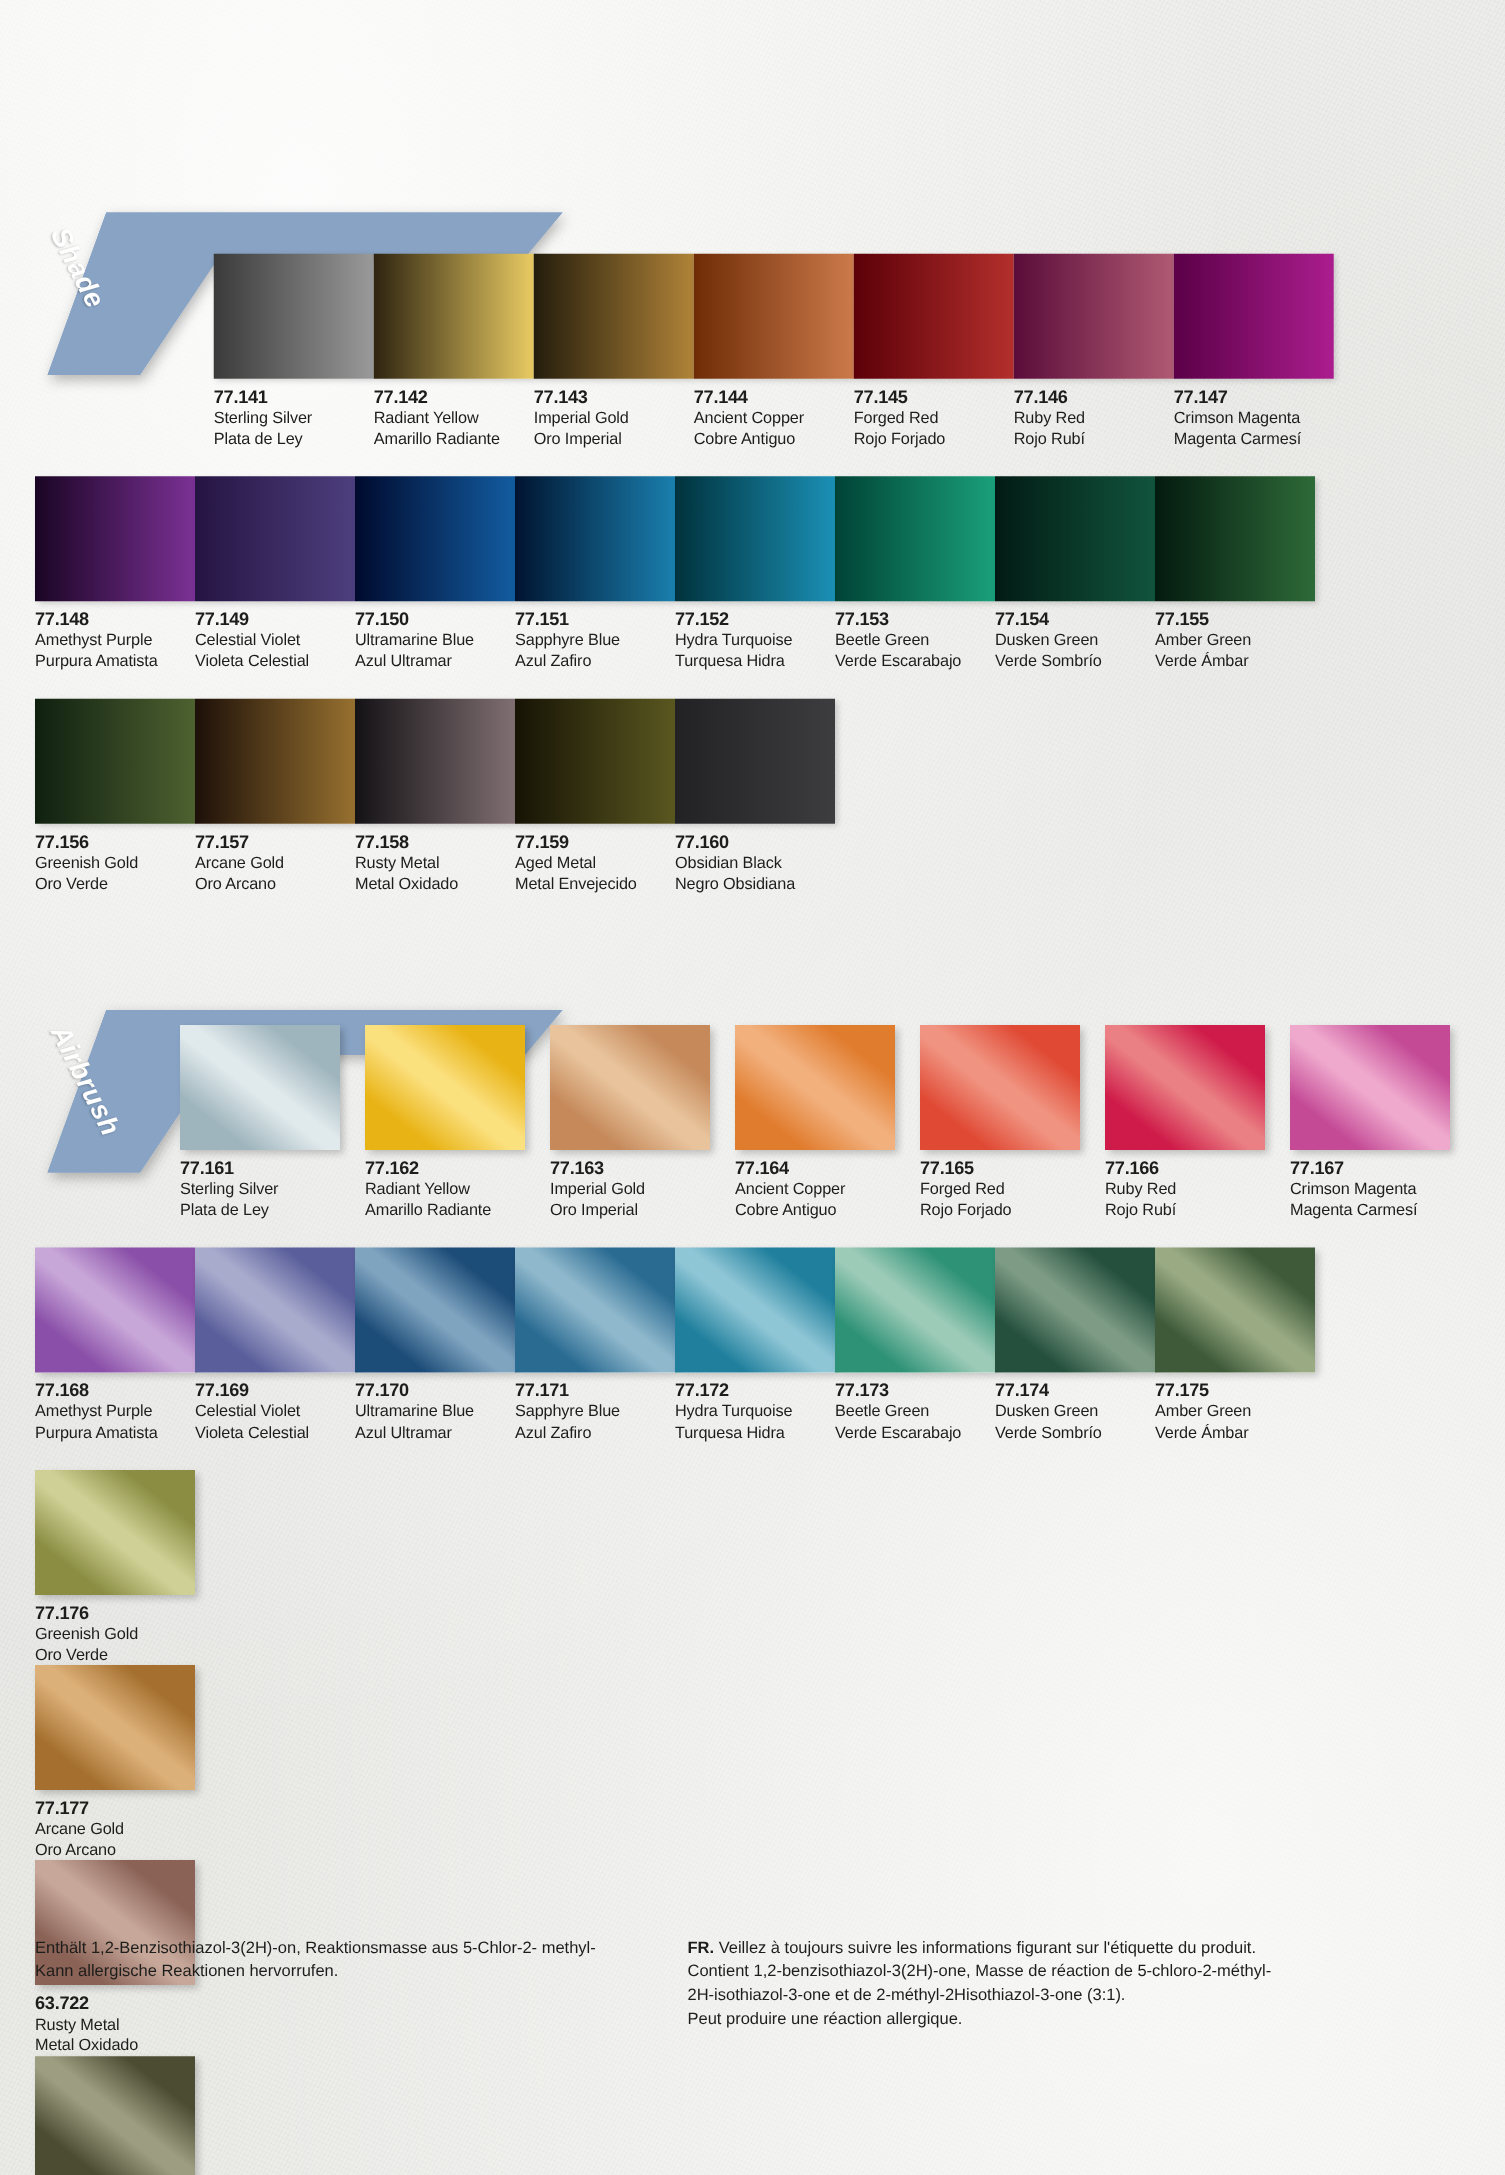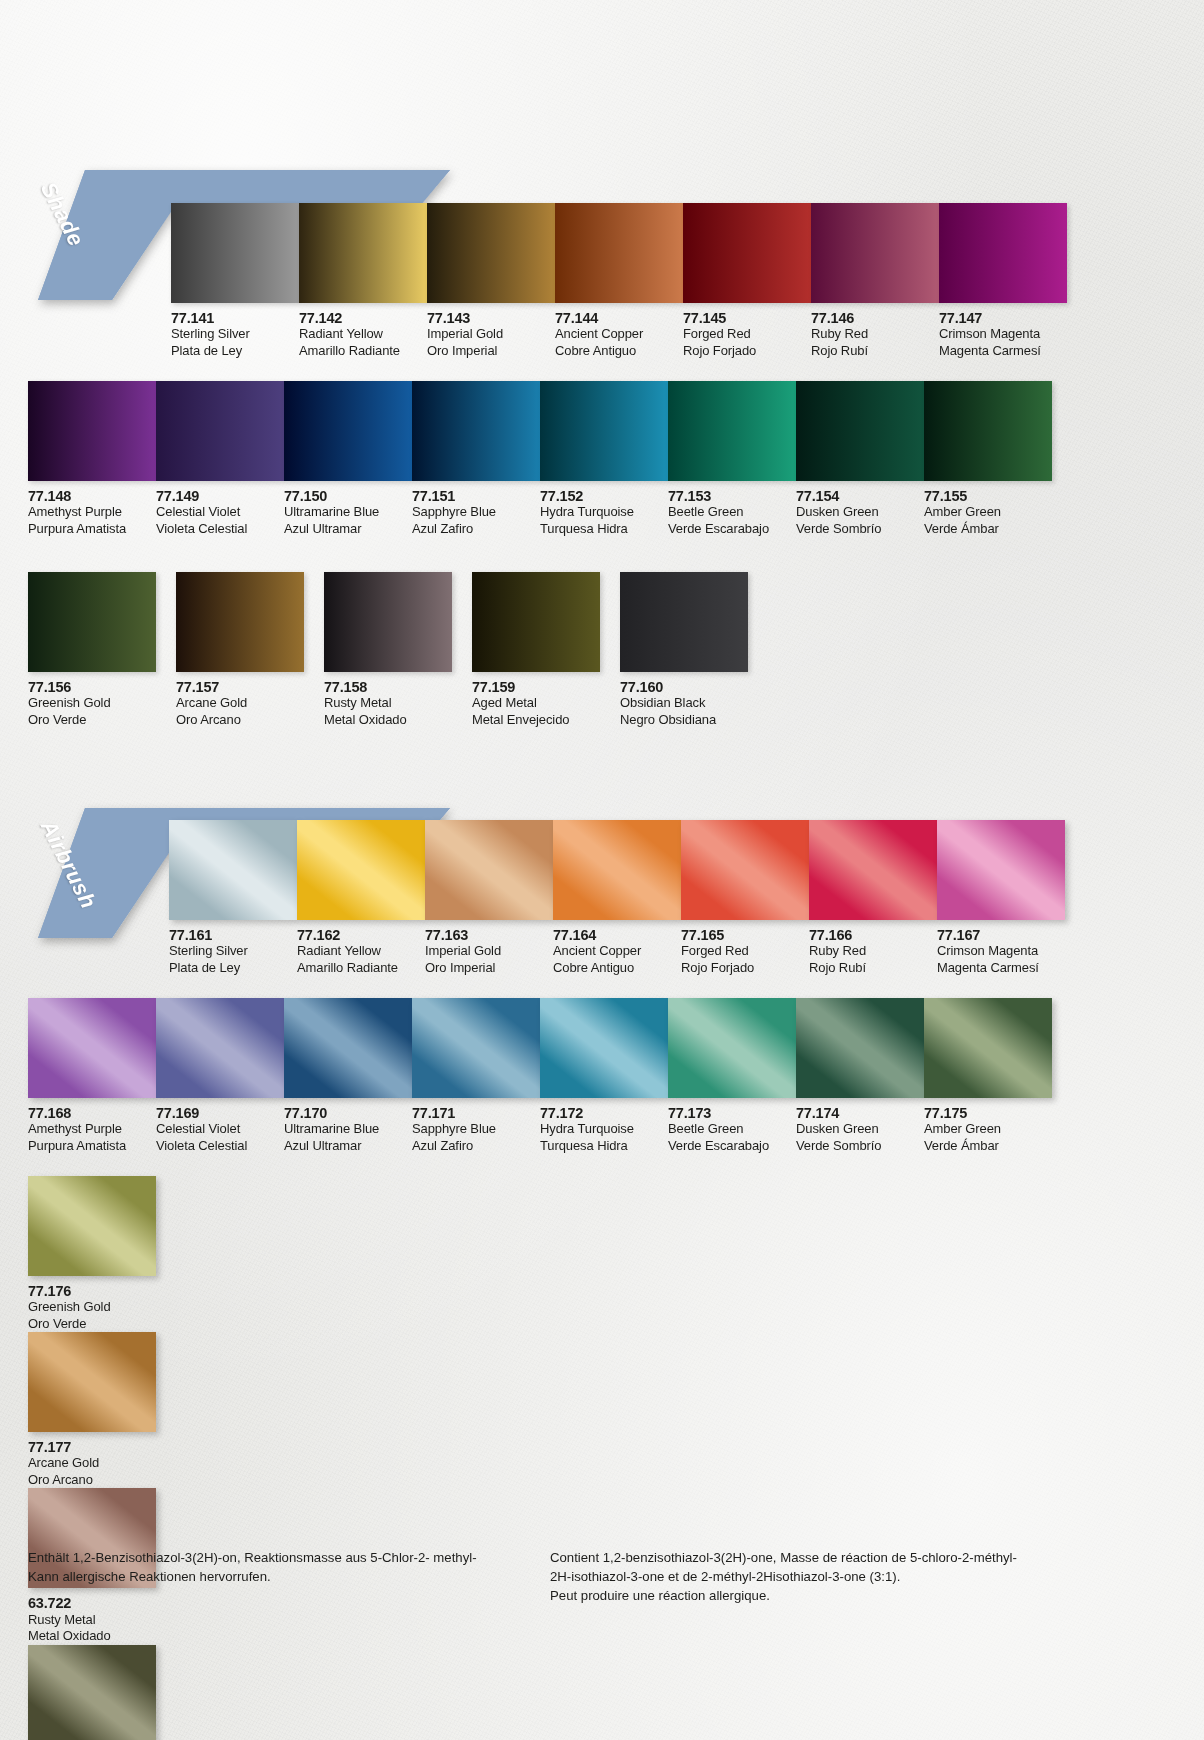--- a/index.html
+++ b/index.html
@@ -173,21 +173,21 @@
         <div class="nm">Dusken Green</div>
         <div class="nm es">Verde Sombrío</div>
       </div>
       <div class="cell">
         <div class="chip" style="background: linear-gradient(90deg, rgb(3, 26, 15) 0%, rgb(46, 106, 56) 100%);"></div>
         <div class="code">77.155</div>
         <div class="nm">Amber Green</div>
         <div class="nm es">Verde Ámbar</div>
       </div>
     </div>
-    <div class="row" style="left: 28px; top: 572px; gap: 20px;">
+    <div class="row" style="left: 28px; top: 559px;">
       <div class="cell">
         <div class="chip" style="background: linear-gradient(90deg, rgb(15, 32, 16) 0%, rgb(78, 97, 48) 100%);"></div>
         <div class="code">77.156</div>
         <div class="nm">Greenish Gold</div>
         <div class="nm es">Oro Verde</div>
       </div>
       <div class="cell">
         <div class="chip" style="background: linear-gradient(90deg, rgb(29, 16, 9) 0%, rgb(150, 112, 47) 100%);"></div>
         <div class="code">77.157</div>
         <div class="nm">Arcane Gold</div>
@@ -217,21 +217,21 @@
         <defs>
           <filter id="sh1" x="-30%" y="-30%" width="180%" height="200%">
             <feDropShadow dx="2" dy="4" stdDeviation="5" flood-color="#000" flood-opacity="0.28"></feDropShadow>
           </filter>
         </defs>
         <polygon points="85,20 450,20 420,55 175,55 112,150 38,150" fill="#88a3c4" filter="url(#sh1)"></polygon>
         <polygon points="85,20 450,20 420,56 175,56 112,150 38,150" fill="#88a3c4"></polygon>
       </svg>
       <div class="banner-label" style="left: 58px; top: 28px;">Airbrush</div>
     </div>
-    <div class="row" style="left: 169px; top: 820px;">
+    <div class="row" style="left: 144px; top: 820px; gap: 20px;">
       <div class="cell">
         <div class="chip ab" style="background: linear-gradient(38deg, rgb(159, 181, 189) 0%, rgb(159, 181, 189) 22%, rgb(224, 233, 236) 46%, rgb(224, 233, 236) 54%, rgb(159, 181, 189) 78%, rgb(159, 181, 189) 100%);"></div>
         <div class="code">77.161</div>
         <div class="nm">Sterling Silver</div>
         <div class="nm es">Plata de Ley</div>
       </div>
       <div class="cell">
         <div class="chip ab" style="background: linear-gradient(38deg, rgb(232, 179, 21) 0%, rgb(232, 179, 21) 22%, rgb(251, 224, 126) 46%, rgb(251, 224, 126) 54%, rgb(232, 179, 21) 78%, rgb(232, 179, 21) 100%);"></div>
         <div class="code">77.162</div>
         <div class="nm">Radiant Yellow</div>
@@ -349,18 +349,19 @@
         <div class="nm">Obsidian Black</div>
         <div class="nm es">Negro Obsidiana</div>
       </div>
     </div>
     <div class="footer">
       <div class="fcol" style="left: 28px; top: 0px;">
         <div class="fline">Enthält 1,2-Benzisothiazol-3(2H)-on, Reaktionsmasse aus 5-Chlor-2- methyl-</div>
         <div class="fline">Kann allergische Reaktionen hervorrufen.</div>
       </div>
       <div class="fcol" style="left: 550px; top: 0px;">
+        <div class="fline"><b>FR.</b><span> Veillez à toujours suivre les informations figurant sur l'étiquette du produit.</span></div>
         <div class="fline">Contient 1,2-benzisothiazol-3(2H)-one, Masse de réaction de 5-chloro-2-méthyl-</div>
         <div class="fline">2H-isothiazol-3-one et de 2-méthyl-2Hisothiazol-3-one (3:1).</div>
         <div class="fline">Peut produire une réaction allergique.</div>
       </div>
     </div>
   </div>
 
 </body></html>

